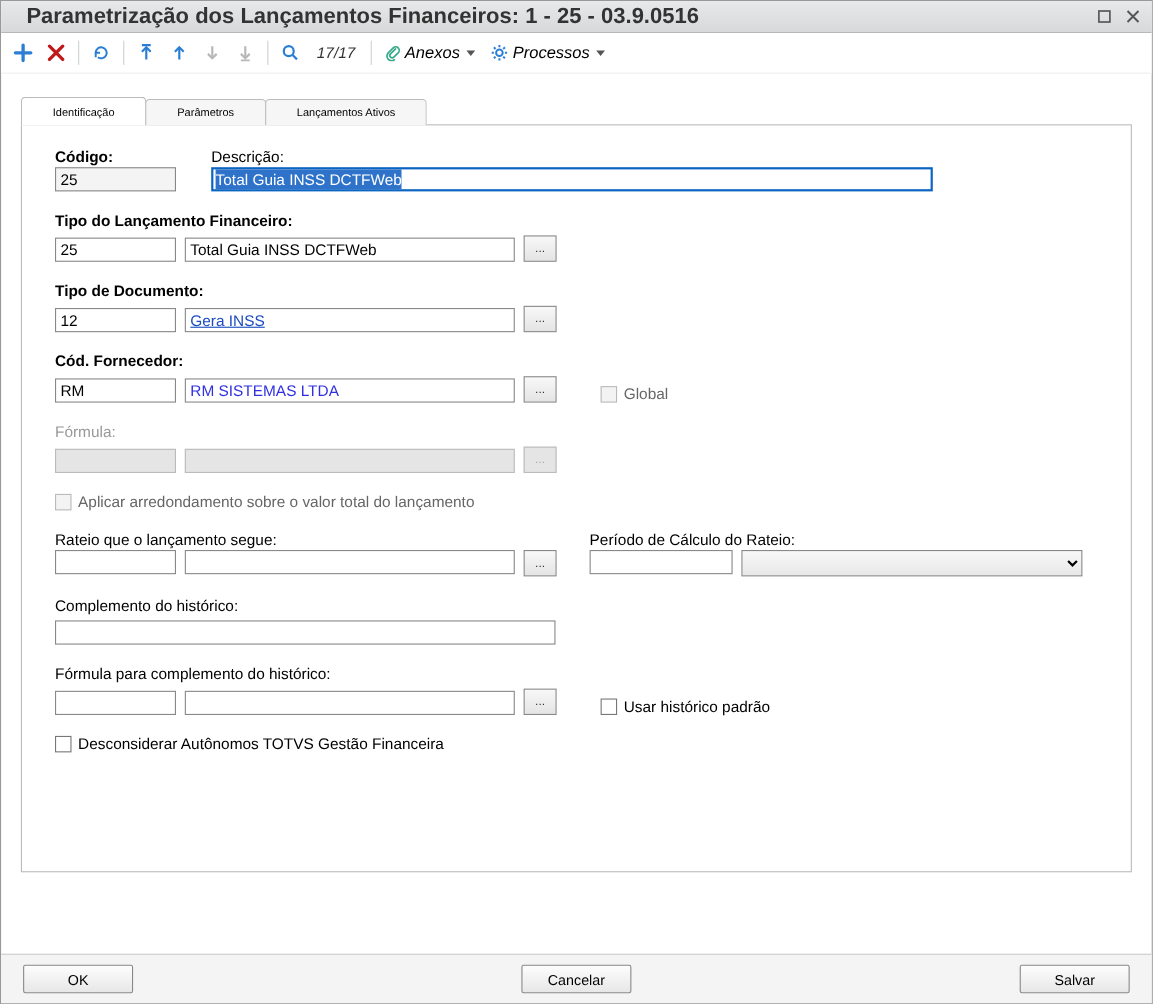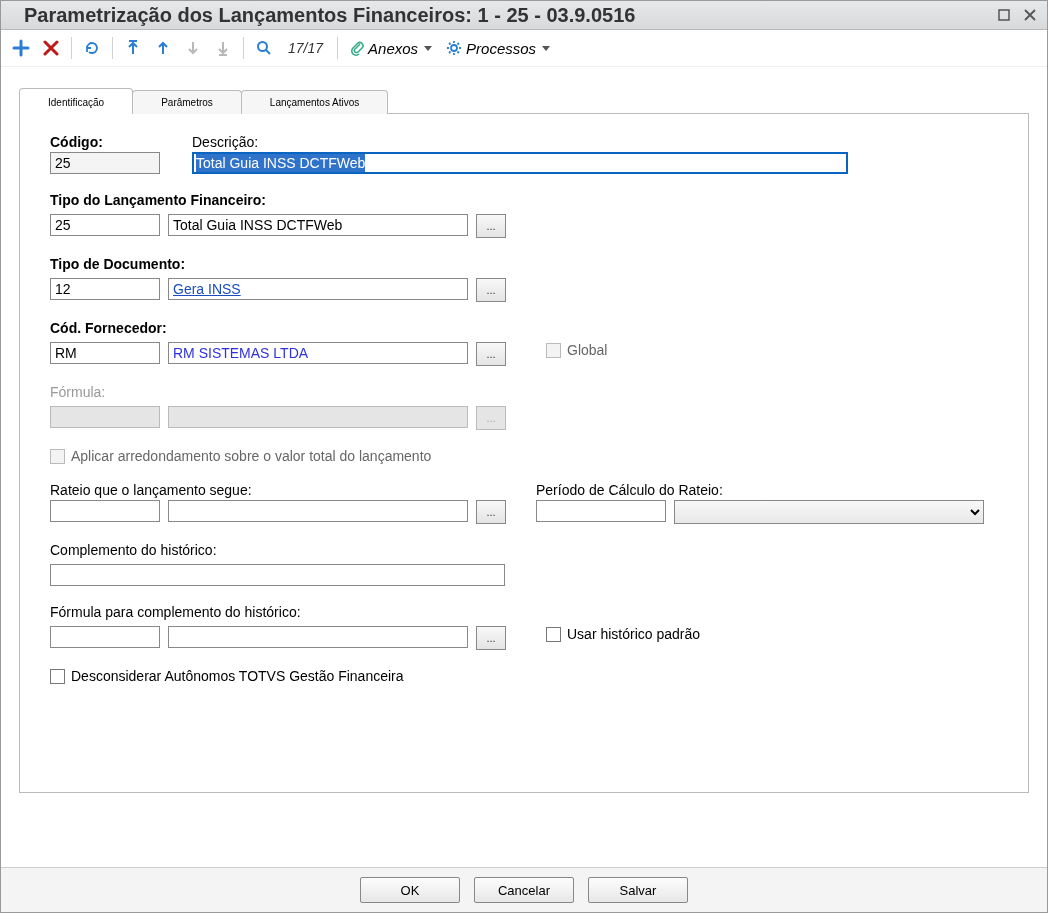--- a/index.html
+++ b/index.html
@@ -18,21 +18,21 @@
   .caret{width:0;height:0;border-left:4px solid transparent;border-right:4px solid transparent;border-top:5px solid #555;margin-left:2px;}
   
   .tabstrip{display:flex;align-items:flex-end;padding:20px 18px 0 18px;}
   .tab{padding:6px 28px;border:1px solid #bbb;border-bottom:none;background:#f6f6f6;margin-right:-1px;font-size:10px;position:relative;top:1px;border-top-left-radius:4px;border-top-right-radius:4px;}
   .tab.active{background:#fff;padding-top:8px;}
   .tab-content{border:1px solid #bbb;margin:0 18px 12px 18px;padding:20px 30px 30px 30px;min-height:680px;box-sizing:border-box;}
   
   .label{font-weight:bold;font-size:14px;margin-bottom:2px;}
   .label.disabled{color:#999;font-weight:normal;}
   .plain-label{font-size:14px;margin-bottom:2px;}
-  .row{display:flex;align-items:flex-start;gap:8px;margin-bottom:18px;}
+  .row{display:flex;align-items:flex-end;gap:8px;margin-bottom:18px;}
   .field{display:flex;flex-direction:column;}
   input.text,.textdisplay{height:22px;border:1px solid #888;padding:0 4px;font-family:inherit;font-size:14px;box-sizing:border-box;background:#fff;}
   .textdisplay{display:flex;align-items:center;}
   .textdisplay.link{color:#1a4cc0;text-decoration:underline;}
   .textdisplay.supplier{color:#3030e0;}
   .w-code{width:110px;}
   .w-name{width:300px;}
   .w-rateio{width:300px;}
   .w-period-code{width:130px;}
   .w-period-sel{width:310px;}
@@ -40,21 +40,21 @@
   .picker{width:28px;height:22px;border:1px solid #888;background:linear-gradient(#f8f8f8,#e4e4e4);display:flex;align-items:center;justify-content:center;font-size:11px;color:#333;margin-left:0px;}
   .picker.disabled{background:#e5e5e5;color:#aaa;border-color:#bbb;}
   input.disabled,.textdisplay.disabled{background:#e5e5e5;border-color:#bbb;color:#aaa;}
   .desc-highlight{width:656px;height:22px;border:2px solid #0a64c2;box-sizing:border-box;display:flex;align-items:center;padding:0 2px;}
   .desc-highlight .sel{background:#2f72c9;color:#fff;padding:0 0px;font-size:14px;line-height:18px;}
   .chk{display:flex;align-items:center;gap:6px;font-size:14px;}
   .chkbox{width:13px;height:13px;border:1px solid #777;background:#fff;}
   .chkbox.disabled{border-color:#bbb;background:#f3f3f3;}
   select.combo{height:24px;border:1px solid #888;background:linear-gradient(#f8f8f8,#e8e8e8);font-family:inherit;font-size:14px;}
   
-  .footer{position:absolute;left:0;right:0;bottom:0;height:44px;border-top:1px solid #ccc;background:#f4f4f4;display:flex;align-items:center;justify-content:center;padding:0 20px;gap:14px;}
+  .footer{position:absolute;left:0;right:0;bottom:0;height:44px;border-top:1px solid #ccc;background:#f4f4f4;display:flex;align-items:center;justify-content:space-between;padding:0 20px;gap:14px;}
   .btn{min-width:100px;height:26px;border:1px solid #888;background:linear-gradient(#fdfdfd,#e7e7e7);font-family:inherit;font-size:13px;border-radius:2px;}
   
   svg{display:block;}
 </style>
 </head>
 <body>
 
 <div class="titlebar">
   <div class="title">Parametrização dos Lançamentos Financeiros: 1 - 25 - 03.9.0516</div>
   <div class="winctrls">

